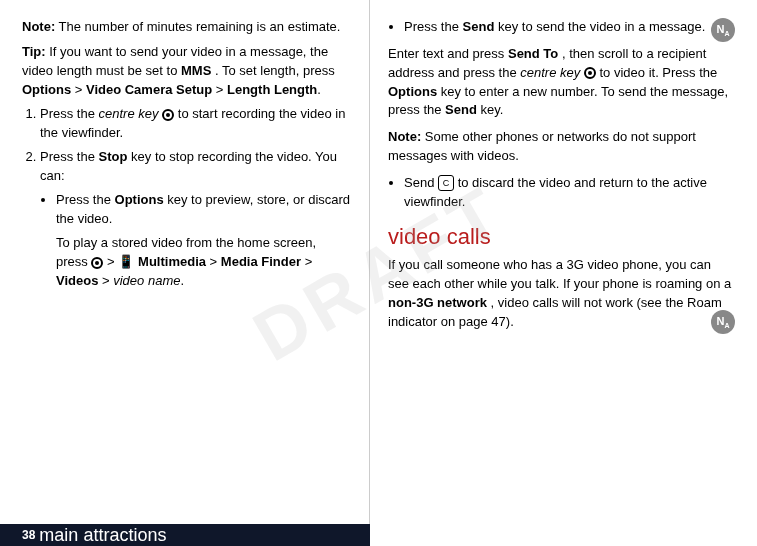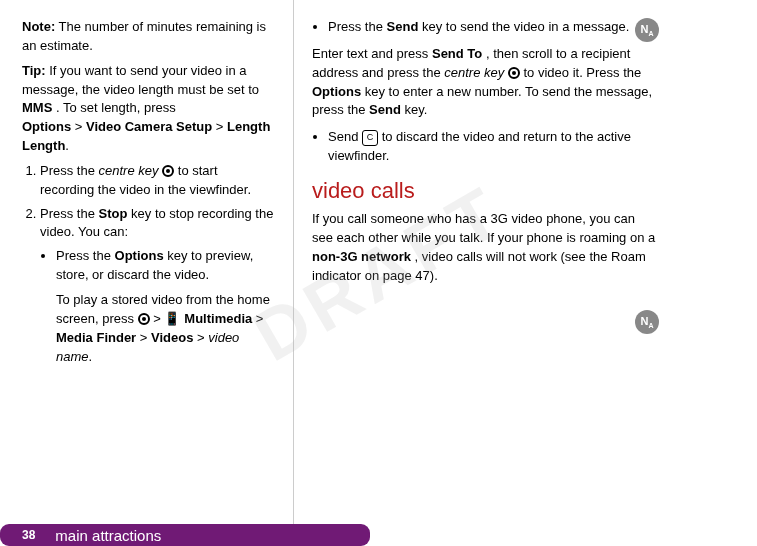--- a/index.html
+++ b/index.html
@@ -12,21 +12,21 @@
       color: #000000;
       overflow: hidden;
     }
     .page {
       display: flex;
       width: 757px;
       height: 546px;
       padding: 0;
     }
     .left-col {
-      width: 294px;
+      width: 370px;
       padding: 18px 18px 18px 22px;
       border-right: 1px solid #ccc;
     }
     .right-col {
       width: 387px;
       padding: 18px 22px 18px 18px;
       position: relative;
     }
     p { margin-bottom: 6px; line-height: 1.45; }
     .note-label { font-weight: bold; }
@@ -169,23 +169,23 @@
           <span> &gt; </span>
           <span class="bold">Media Finder</span>
           <span> &gt; </span>
           <span class="bold">Videos</span>
           <span> &gt; </span>
           <span class="italic">video name</span><span>.</span>
         </div>
       </li>
     </ol>
 
-    <div style="position:absolute; bottom:0; left:0; width:370px; background:#701a75; height:22px; display:flex; align-items:center; padding: 0 22px; border-radius: 9px;">
+    <div style="position:absolute; bottom:0; left:0; width:370px; background:#0f172a; height:22px; display:flex; align-items:center; padding: 0 22px;">
       <span style="color:#fff; font-size:12px; font-weight:bold;">38</span>
-      <span style="color:#fff; font-size:15px; margin-left:20px;">main attractions</span>
+      <span style="color:#fff; font-size:18px; margin-left:4px;">main attractions</span>
     </div>
 
   </div>
 
   <div class="right-col" style="position:relative;">
 
     <div class="icon-badge-right">
       <div class="icon-badge">
         <span style="font-size:11px;">N<sub style="font-size:7px;">A</sub></span>
       </div>
@@ -205,20 +205,24 @@
       <span>, then scroll to a recipient address and press the</span>
       <span class="italic">centre key</span>
       <span class="nav-icon inline-icon"></span>
       <span>to video it. Press the</span>
       <span class="bold">Options</span>
       <span>key to enter a new number. To send the message, press the</span>
       <span class="bold">Send</span>
       <span>key.</span>
     </p>
 
+    <p style="margin-bottom:8px;">
+      <span class="note-label">Note:</span>
+      <span>Some other phones or networks do not support messages with videos.</span>
+    </p>
 
     <ul style="margin-left:16px; margin-bottom:10px;">
       <li>
         <span>Send</span>
         <span class="small-icon">C</span>
         <span>to discard the video and return to the active viewfinder.</span>
       </li>
     </ul>
 
     <h2 class="section-title">video calls</h2>

